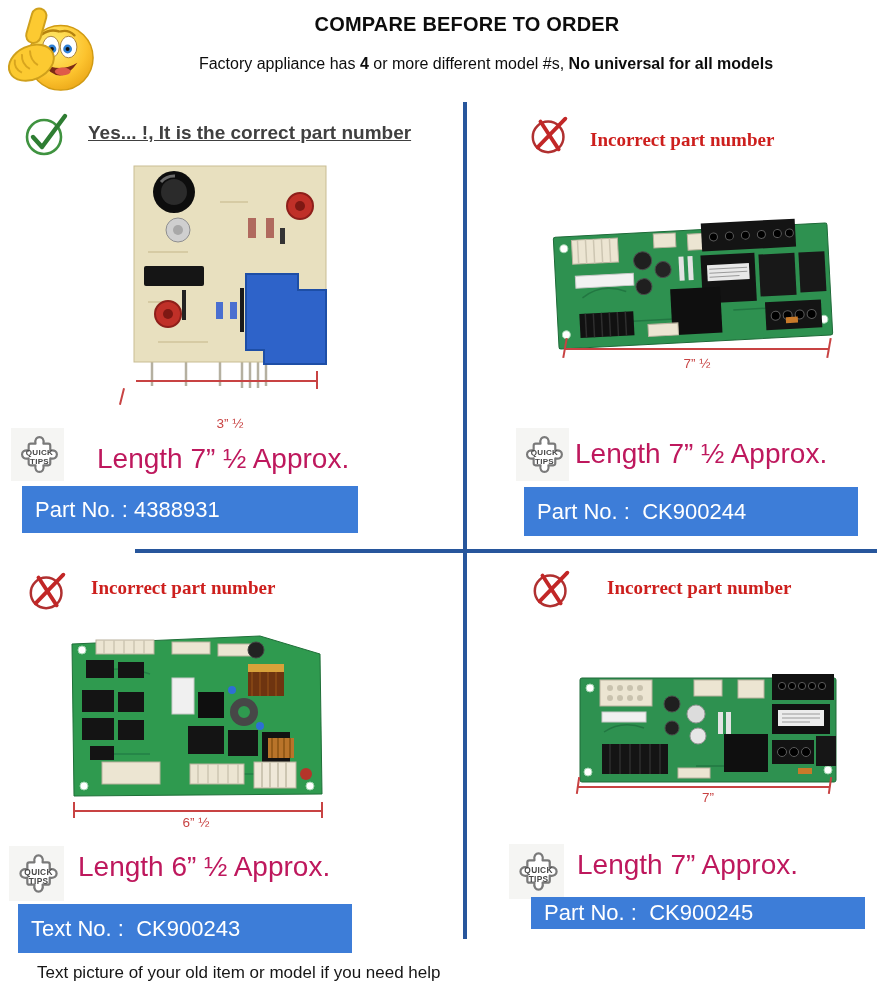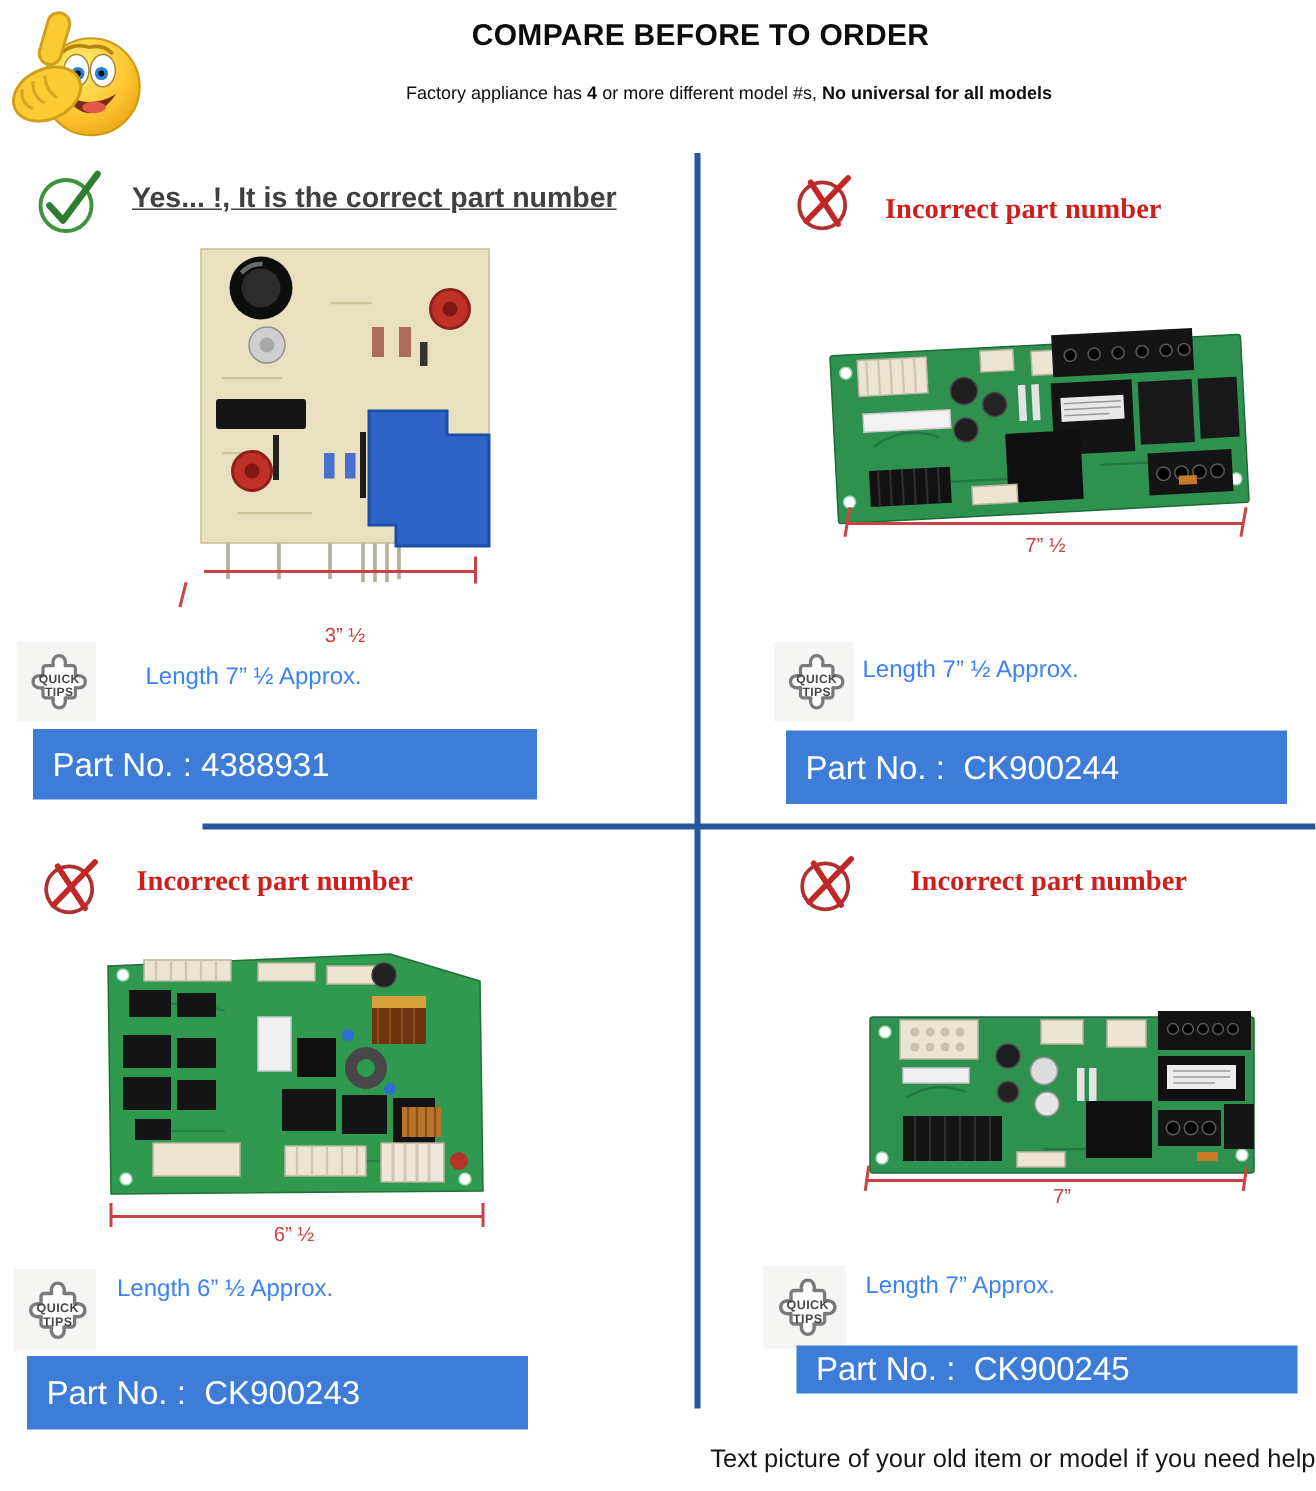--- a/index.html
+++ b/index.html
@@ -1,32 +1,32 @@
 <!DOCTYPE html>
 <html><head>
 <meta charset="utf-8">
 <style>
   html,body{margin:0;padding:0;background:#fff;}
   .page{position:relative;width:877px;height:994px;background:#ffffff;overflow:hidden;
         font-family:"Liberation Sans", sans-serif;color:#111;padding-left:11px;}
   .abs{position:absolute;}
   .page-title{font-size:20px;font-weight:bold;text-align:center;letter-spacing:.2px;color:#0d0d0d;white-space:pre;}
-  .subtitle{font-size:12px;text-align:center;color:#0d0d0d;white-space:pre;}
+  .subtitle{font-size:16px;text-align:center;color:#0d0d0d;white-space:pre;}
   .subtitle b{font-weight:bold;}
   .status{font-size:19px;font-weight:bold;white-space:pre;}
   .status-ok{color:#404040;text-decoration:underline;}
   .status-bad{color:#cd1f1d;font-family:Liberation Serif, serif;}
   .dim-line{height:2px;background:#c84343;}
   .tick{width:2px;background:#c84343;}
   .dim-label{font-size:13.5px;color:#c84343;text-align:center;white-space:pre;}
-  .length-label{font-size:16px;color:#3b82f6;white-space:pre;}
+  .length-label{font-size:28px;color:#be185d;white-space:pre;}
   .banner{background:#3d7dd8;display:flex;align-items:center;padding-left:13px;box-sizing:border-box;}
   .banner span{color:#ffffff;font-size:22px;white-space:pre;}
   .divider{background:#27569c;}
-  .footer-caption{font-size:17px;color:#161616;text-align:right;white-space:pre;}
+  .footer-caption{font-size:17px;color:#161616;text-align:left;white-space:pre;}
   svg{display:block;}
   .qt-text{font-weight:bold;fill:#474747;font-size:8.2px;letter-spacing:.3px;}
 </style>
 </head>
 <body>
 
 <div class="page">
 
   <svg class="abs" style="left:2px;top:2px" width="94" height="94" viewBox="0 0 96 96">
     <defs>
@@ -231,21 +231,21 @@
 
   <svg class="abs" style="left:8px;top:845px" width="57" height="57" viewBox="0 0 56 56">
     <rect x="1" y="1" width="54" height="54" fill="#f5f5f3"></rect>
     <path d="M21 17 h5 c-2 -9 10 -9 8 0 h5 a2 2 0 0 1 2 2 v5 c9 -2 9 10 0 8 v5 a2 2 0 0 1 -2 2 h-5 c2 9 -10 9 -8 0 h-5 a2 2 0 0 1 -2 -2 v-5 c-9 2 -9 -10 0 -8 v-5 a2 2 0 0 1 2 -2 z" fill="#ffffff" stroke="#7a7a7a" stroke-width="2.2" stroke-linejoin="round"></path>
     <text class="qt-text" x="30" y="29" text-anchor="middle">QUICK</text>
     <text class="qt-text" x="30" y="38" text-anchor="middle">TIPS</text>
   </svg>
   <div class="abs length-label" style="left:78px;top:851px">Length 6” ½ Approx.</div>
 
   <div class="abs banner" style="left:18px;top:904px;width:334px;height:49px">
-    <span>Part No. :  CK900243</span>
+    <span>Text No. :  CK900243</span>
   </div>
 
   <svg class="abs" style="left:530px;top:564px" width="46" height="48" viewBox="0 0 48 48">
     <circle cx="21" cy="27" r="16" fill="none" stroke="#b03030" stroke-width="2.6"></circle>
     <path d="M10 38 L39 8 M13 11 L32 40" stroke="#c22727" stroke-width="4" fill="none" stroke-linecap="round"></path>
   </svg>
   <div class="abs status status-bad" style="left:607px;top:577px">Incorrect part number</div>
 
   <svg class="abs" style="left:576px;top:672px" width="264" height="116" viewBox="0 0 264 116">
     <rect x="4" y="6" width="256" height="104" rx="2" fill="#2e9150" stroke="#1e6a38"></rect>

